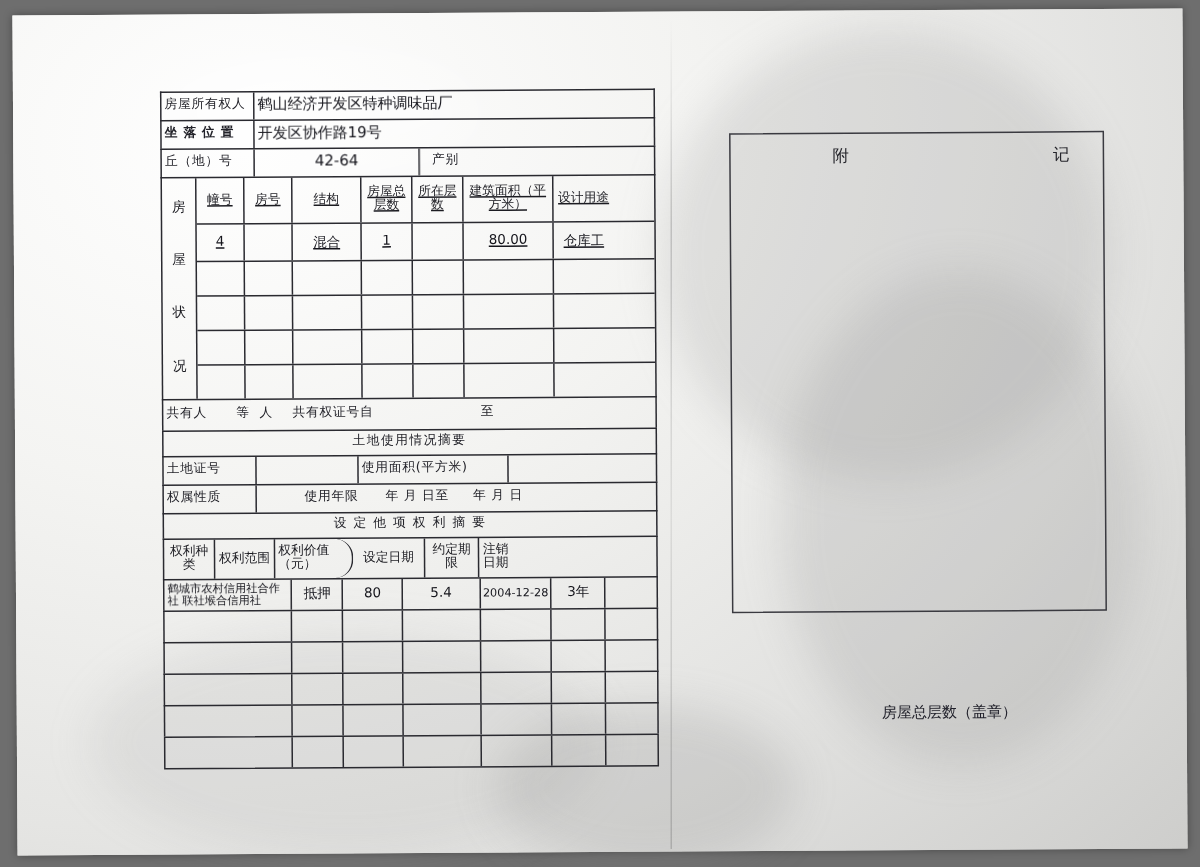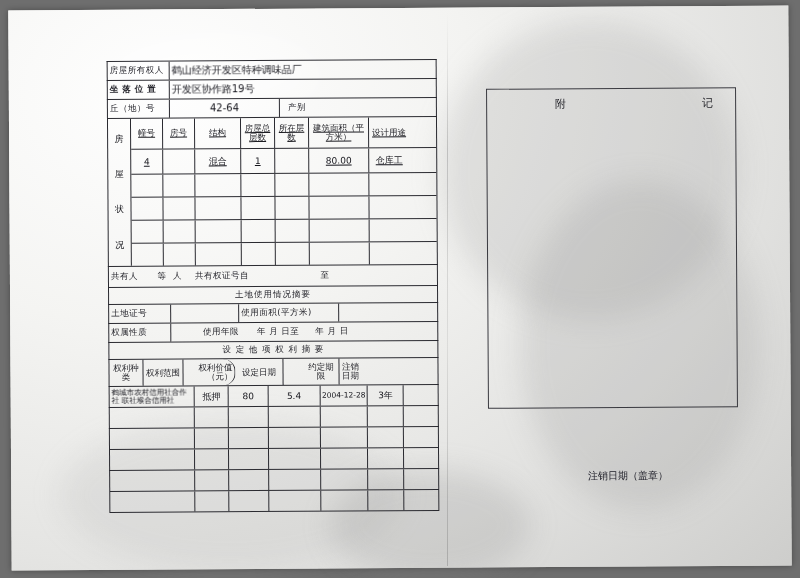--- a/index.html
+++ b/index.html
@@ -292,27 +292,27 @@
       <div class="cell lbl ctr" style="width:330px;letter-spacing:1px;">设 定 他 项 权 利 摘 要</div>
     </div>
 
     <div class="row h26">
       <div class="cell title-mini ctr cellwrap" style="width:34px;text-align:center;">
           <span>权利种类</span>
         </div>
       <div class="cell title-mini ctr cellwrap" style="width:40px;text-align:center;">
           <span>权利范围</span>
         </div>
-      <div class="cell title-mini ctr cellwrap" style="width:52px;text-align:right;border-radius:12px;">
+      <div class="cell title-mini ctr cellwrap" style="width:52px;text-align:left;border-radius:12px;">
           <span>权利价值（元）</span>
         </div>
       <div class="cell title-mini ctr cellwrap" style="width:48px;text-align:center;">
           <span>设定日期</span>
         </div>
-      <div class="cell title-mini ctr cellwrap" style="width:36px;text-align:center;margin-left:20px;">
+      <div class="cell title-mini ctr cellwrap" style="width:36px;text-align:center;">
           <span>约定期限</span>
         </div>
       <div class="cell title-mini ctr cellwrap" style="width:22px;text-align:center;">
           <span>注销日期</span>
         </div>
     </div>
 
     <div class="row h20">
       <div class="cell hand blur-txt" style="width:86px;font-size:7.5px;white-space:normal;line-height:1.05;">鹤城市农村信用社合作社
 联社堠合信用社</div>
@@ -372,15 +372,15 @@
 
   </div>
 
   <div id="note-box"></div>
   <div id="note-title">
     <span>附</span>
     <span>记</span>
   </div>
 
   <div id="issue-block">
-    <div class="issue-line">注销日期（盖章）</div>
+    <div class="issue-line">房屋总层数（盖章）</div>
   </div>
 </div>
 
 </body></html>

